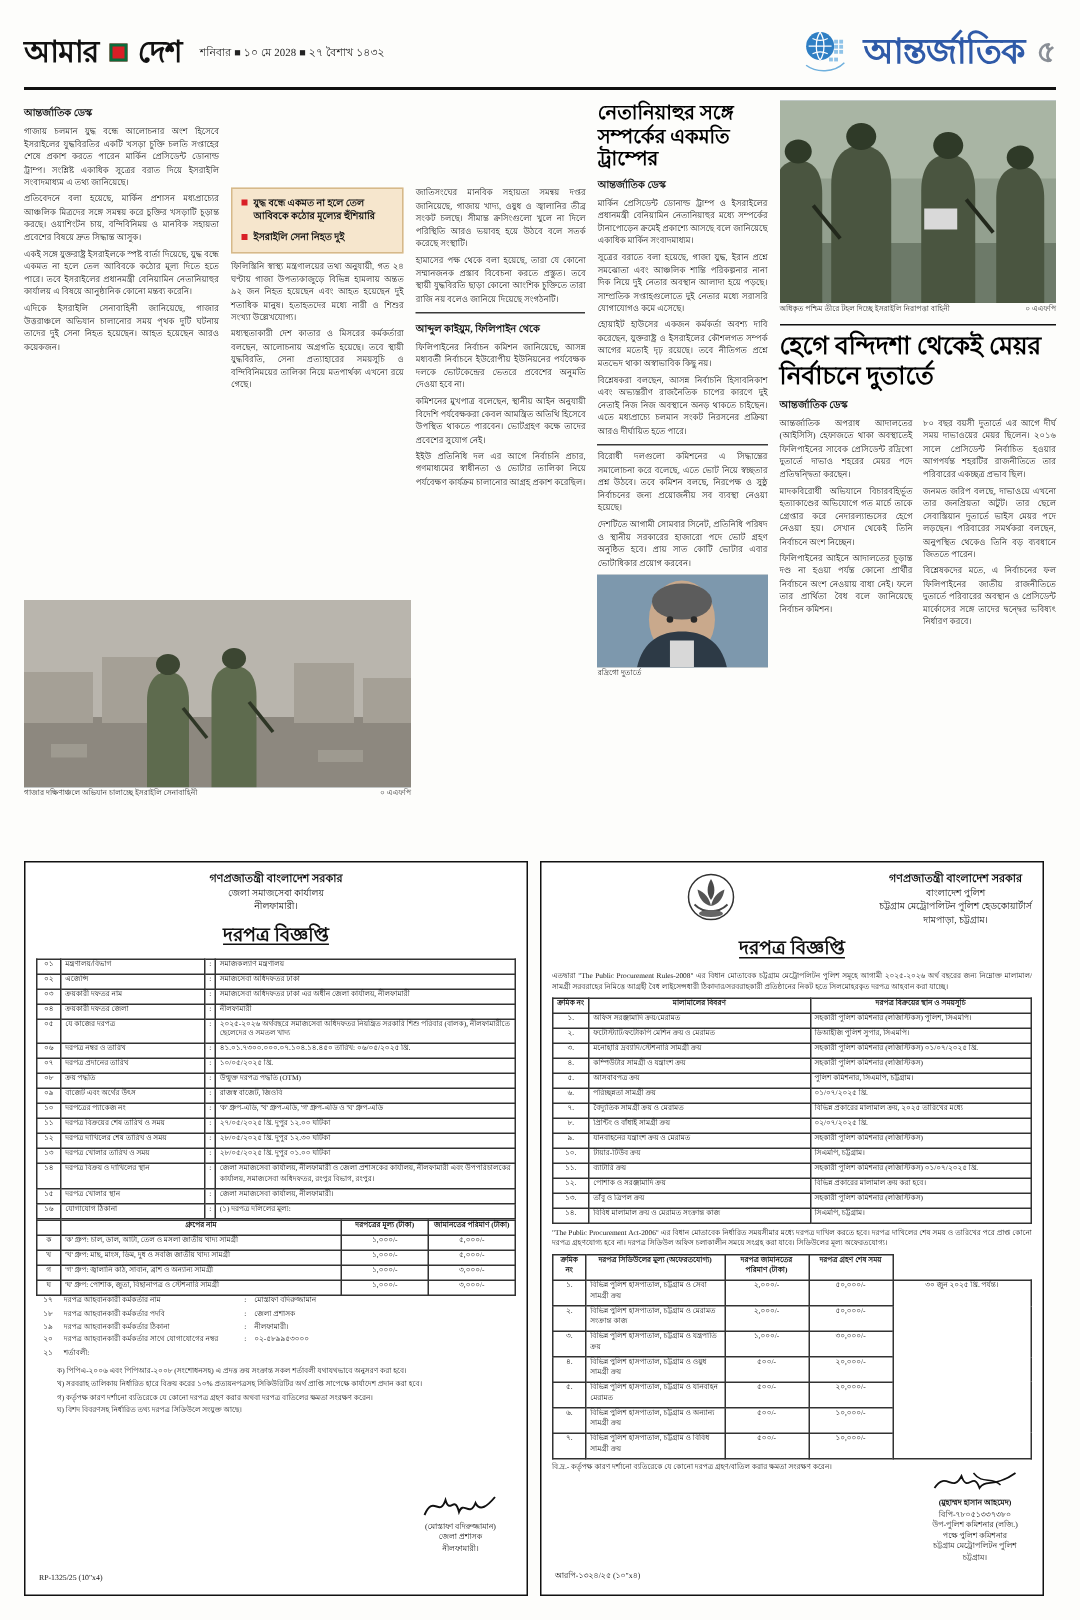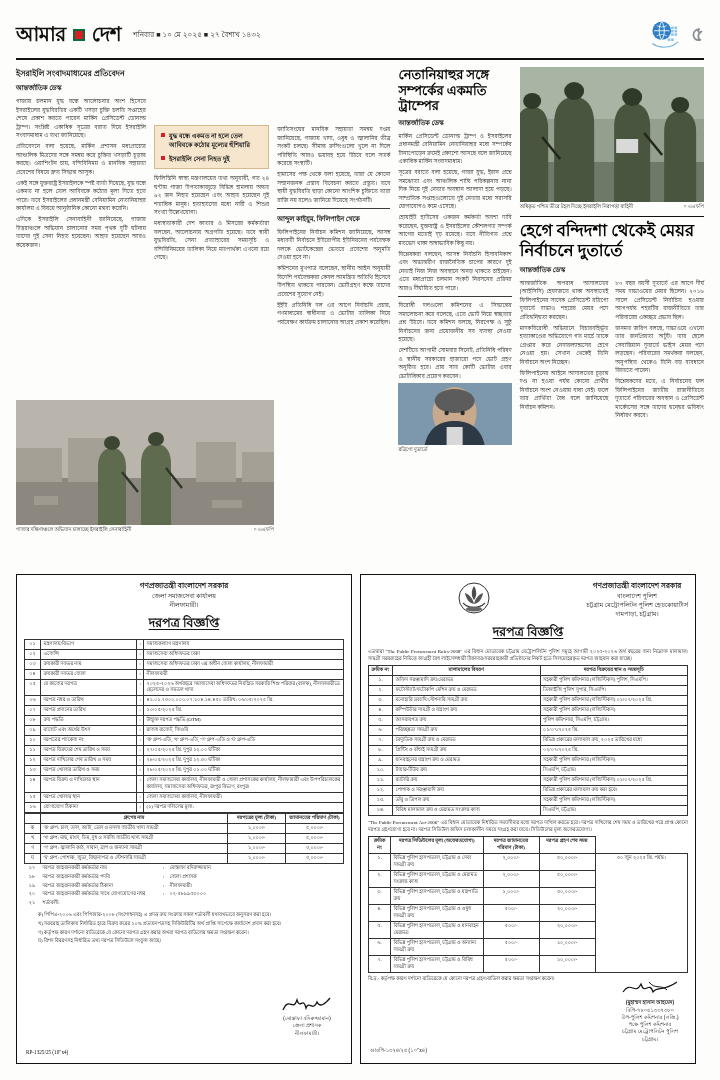--- a/index.html
+++ b/index.html
@@ -146,51 +146,51 @@
 </head>
 <body>
 
 <div class="page">
 
   <div class="masthead">
     <div class="mast-left">
       <span class="brand">আমার</span>
       <span class="brand-box"></span>
       <span class="brand">দেশ</span>
-      <span class="mast-date">শনিবার ■ ১০ মে ২০২৫ ■ ২৭ বৈশাখ ১৪৩২</span>
+      <span class="mast-date">শনিবার ■ ১০ মে 2028 ■ ২৭ বৈশাখ ১৪৩২</span>
     </div>
     <div class="mast-right">
       <span class="globe">
         <svg viewBox="0 0 40 40">
           <circle cx="15" cy="15" r="11" fill="#2f7fc4"></circle>
           <path d="M6 15h18M15 4c4 6 4 16 0 22M15 4c-4 6-4 16 0 22" stroke="#fff" stroke-width="1" fill="none"></path>
           <path d="M9 9c4 2 8 2 12 0M9 21c4-2 8-2 12 0" stroke="#fff" stroke-width=".8" fill="none"></path>
           <g fill="#8fc3e8">
             <rect x="26" y="10" width="3" height="3"></rect>
               <rect x="30" y="10" width="3" height="3"></rect>
             <rect x="26" y="14" width="3" height="3"></rect>
               <rect x="30" y="14" width="3" height="3"></rect>
             <rect x="26" y="18" width="3" height="3"></rect>
               <rect x="30" y="18" width="3" height="3"></rect>
             <rect x="22" y="24" width="3" height="3"></rect>
               <rect x="26" y="24" width="3" height="3"></rect>
           </g>
           <path d="M4 30c8 6 22 6 30-2" stroke="#6fb0dd" stroke-width="1.2" fill="none"></path>
         </svg>
       </span>
+      <span class="section-name">আন্তর্জাতিক</span>
       <span class="page-num">৫</span>
     </div>
   </div>
   <div class="rule-thick"></div>
 
   <div class="top-area">
 
     <div class="col c1">
       <div style="width:260px;">
-        <div class="kicker">ইসরাইলি সংবাদমাধ্যমের প্রতিবেদন</div>
       </div>
       <div class="byline">আন্তর্জাতিক ডেস্ক</div>
       <div class="body-text">
         <p>গাজায় চলমান যুদ্ধ বন্ধে আলোচনার অংশ হিসেবে ইসরাইলের যুদ্ধবিরতির একটি খসড়া চুক্তি চলতি সপ্তাহের শেষে প্রকাশ করতে পারেন মার্কিন প্রেসিডেন্ট ডোনাল্ড ট্রাম্প। সংশ্লিষ্ট একাধিক সূত্রের বরাত দিয়ে ইসরাইলি সংবাদমাধ্যম এ তথ্য জানিয়েছে।</p>
         <p>প্রতিবেদনে বলা হয়েছে, মার্কিন প্রশাসন মধ্যপ্রাচ্যের আঞ্চলিক মিত্রদের সঙ্গে সমন্বয় করে চুক্তির খসড়াটি চূড়ান্ত করছে। ওয়াশিংটন চায়, বন্দিবিনিময় ও মানবিক সহায়তা প্রবেশের বিষয়ে দ্রুত সিদ্ধান্ত আসুক।</p>
         <p>একই সঙ্গে যুক্তরাষ্ট্র ইসরাইলকে স্পষ্ট বার্তা দিয়েছে, যুদ্ধ বন্ধে একমত না হলে তেল আবিবকে কঠোর মূল্য দিতে হতে পারে। তবে ইসরাইলের প্রধানমন্ত্রী বেনিয়ামিন নেতানিয়াহুর কার্যালয় এ বিষয়ে আনুষ্ঠানিক কোনো মন্তব্য করেনি।</p>
         <p>এদিকে ইসরাইলি সেনাবাহিনী জানিয়েছে, গাজার উত্তরাঞ্চলে অভিযান চালানোর সময় পৃথক দুটি ঘটনায় তাদের দুই সেনা নিহত হয়েছেন। আহত হয়েছেন আরও কয়েকজন।</p>
       </div>
     </div>
 

